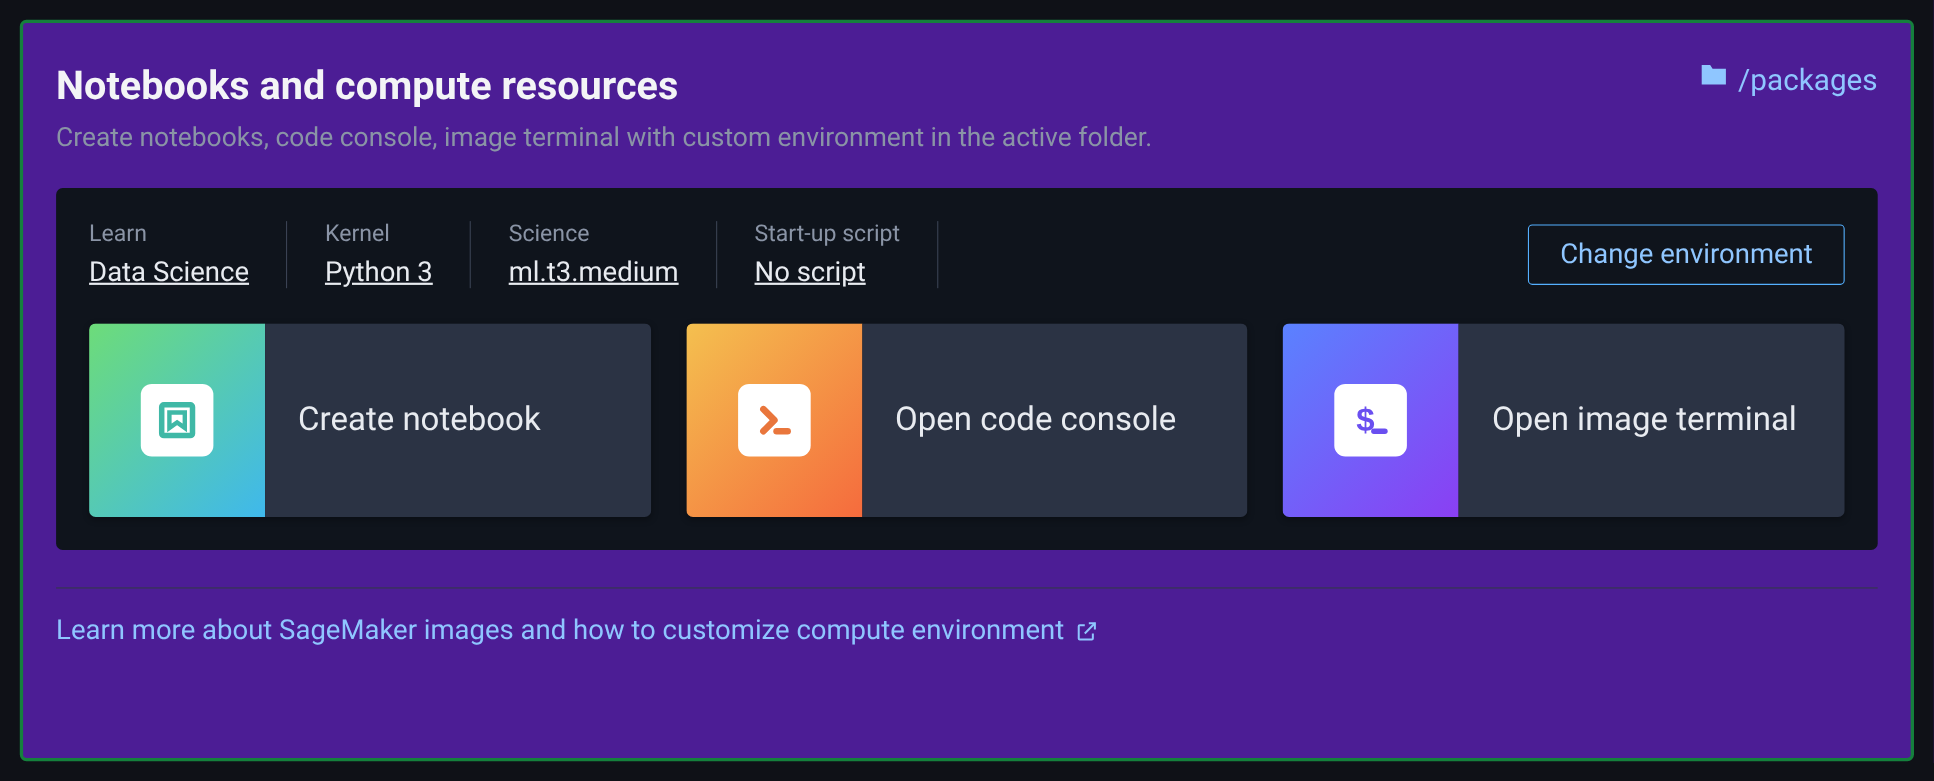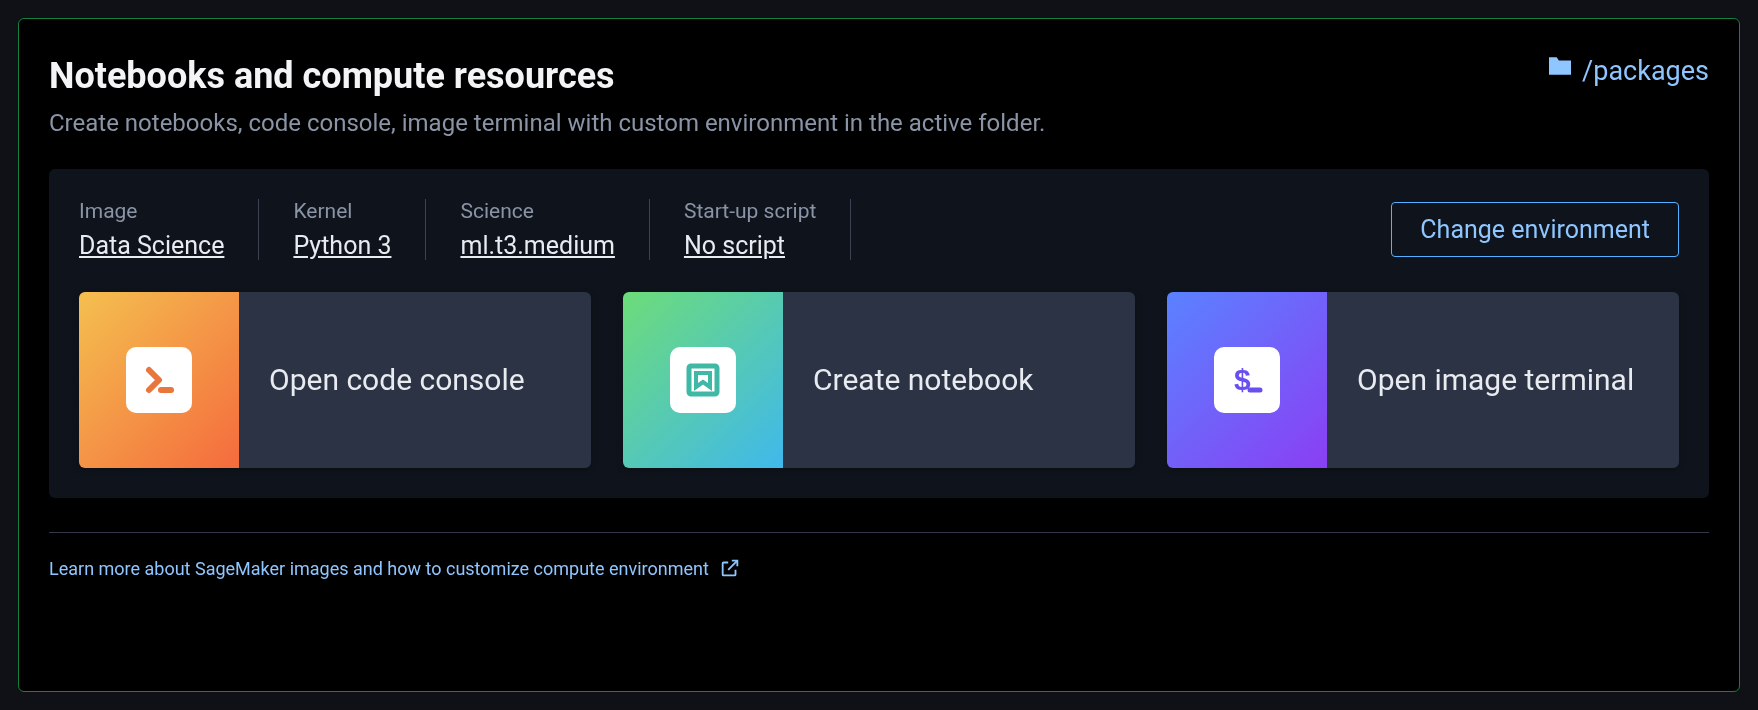--- a/index.html
+++ b/index.html
@@ -5,22 +5,22 @@
   * { box-sizing: border-box; margin: 0; padding: 0; }
   body {
     background: #0f1117;
     font-family: -apple-system, BlinkMacSystemFont, "Segoe UI", Roboto, Helvetica, Arial, sans-serif;
     color: #e5e7eb;
     width: 1758px;
     height: 710px;
     padding: 18px;
   }
   .panel {
-    background: #000000;
-    border: 1px solid #15803d;
+    background: #4c1d95;
+    border: 3px solid #15803d;
     border-radius: 6px;
     padding: 36px 30px 30px 30px;
     height: 100%;
   }
   .header-row {
     display: flex;
     justify-content: space-between;
     align-items: flex-start;
   }
   .title {
@@ -131,21 +131,21 @@
     color: #e8ebf0;
     line-height: 1.25;
   }
   .divider {
     border: none;
     border-top: 1px solid #33394a;
     margin: 34px 0 24px 0;
   }
   .learn-link {
     color: #8fc6ff;
-    font-size: 18px;
+    font-size: 25px;
     display: inline-flex;
     align-items: center;
     gap: 10px;
     cursor: pointer;
   }
   .ext-icon {
     width: 22px;
     height: 22px;
     fill: none;
     stroke: #8fc6ff;
@@ -167,65 +167,65 @@
       </svg>
       <span>/packages</span>
     </div>
   </div>
 
   <p class="subtitle">Create notebooks, code console, image terminal with custom environment in the active folder.</p>
 
   <div class="env-box">
     <div class="env-row">
       <div class="env-col">
-        <div class="env-label">Image</div>
+        <div class="env-label">Learn</div>
         <div class="env-value">Data Science</div>
       </div>
       <div class="env-col">
         <div class="env-label">Kernel</div>
         <div class="env-value">Python 3</div>
       </div>
       <div class="env-col">
         <div class="env-label">Science</div>
         <div class="env-value">ml.t3.medium</div>
       </div>
       <div class="env-col">
         <div class="env-label">Start-up script</div>
         <div class="env-value">No script</div>
       </div>
       <div class="spacer"></div>
       <button class="change-btn">Change environment</button>
     </div>
 
     <div class="cards-row">
+      <div class="card">
+        <div class="card-iconbox nb">
+          <div class="icon-tile">
+            <svg width="40" height="40" viewBox="0 0 40 40">
+              <rect x="6" y="6" width="28" height="28" rx="2" fill="none" stroke="#3fb8a6" stroke-width="5"></rect>
+              <path d="M13 13 v14 l7 -5 l7 5 v-14 z" fill="none" stroke="#3fb8a6" stroke-width="4"></path>
+            </svg>
+          </div>
+        </div>
+        <div class="card-body">Create notebook</div>
+      </div>
+
       <div class="card">
         <div class="card-iconbox cc">
           <div class="icon-tile">
             <svg width="40" height="40" viewBox="0 0 40 40">
               <path d="M10 10 l10 10 l-10 10" fill="none" stroke="#e9763c" stroke-width="6" stroke-linecap="round" stroke-linejoin="round"></path>
               <line x1="22" y1="30" x2="32" y2="30" stroke="#e9763c" stroke-width="6" stroke-linecap="round"></line>
             </svg>
           </div>
         </div>
         <div class="card-body">Open code console</div>
       </div>
 
       <div class="card">
-        <div class="card-iconbox nb">
-          <div class="icon-tile">
-            <svg width="40" height="40" viewBox="0 0 40 40">
-              <rect x="6" y="6" width="28" height="28" rx="2" fill="none" stroke="#3fb8a6" stroke-width="5"></rect>
-              <path d="M13 13 v14 l7 -5 l7 5 v-14 z" fill="none" stroke="#3fb8a6" stroke-width="4"></path>
-            </svg>
-          </div>
-        </div>
-        <div class="card-body">Create notebook</div>
-      </div>
-
-      <div class="card">
         <div class="card-iconbox it">
           <div class="icon-tile">
             <svg width="40" height="40" viewBox="0 0 40 40">
               <text x="7" y="30" font-size="30" font-weight="800" fill="#6a4ff0" font-family="Arial">$</text>
               <line x1="23" y1="30" x2="33" y2="30" stroke="#6a4ff0" stroke-width="5" stroke-linecap="round"></line>
             </svg>
           </div>
         </div>
         <div class="card-body">Open image terminal</div>
       </div>

